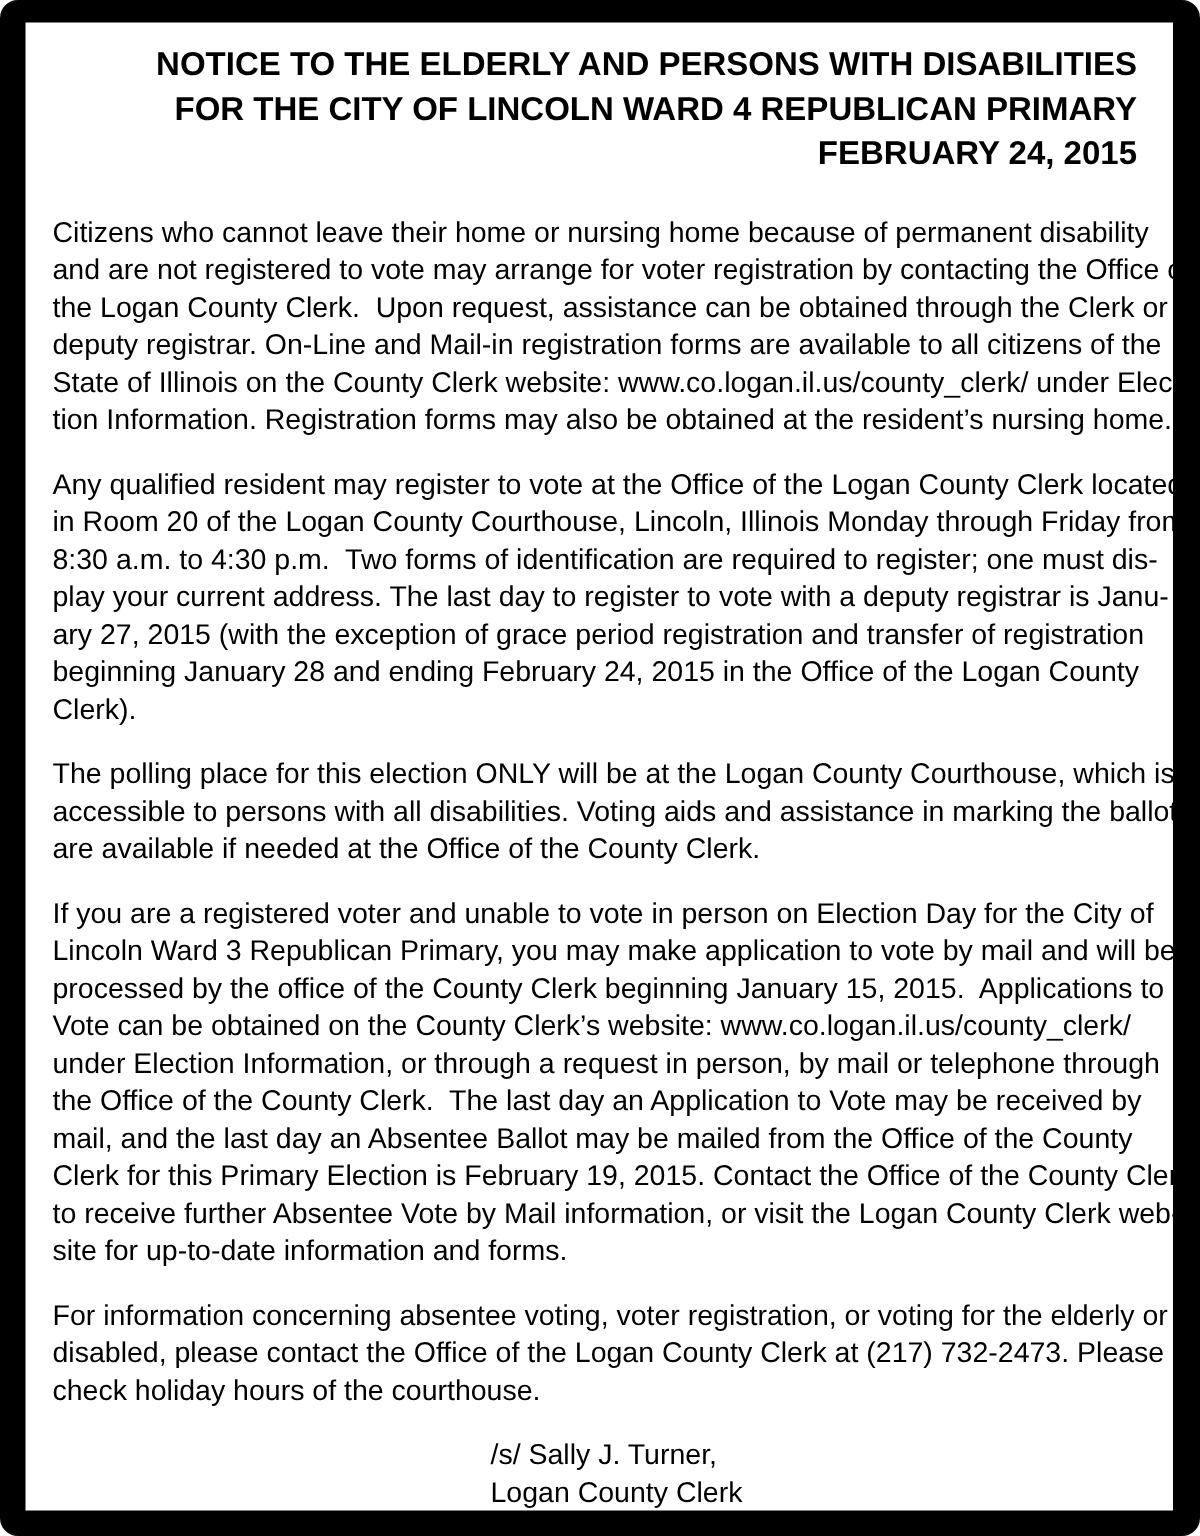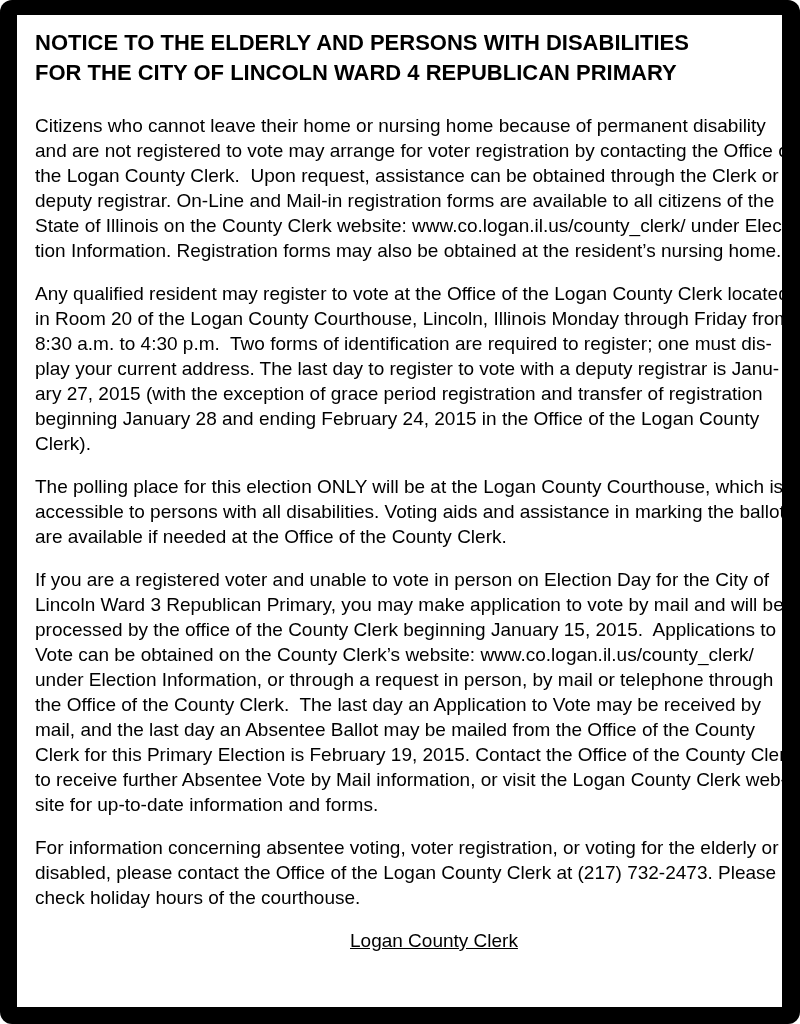--- a/index.html
+++ b/index.html
@@ -22,21 +22,21 @@
     background: #ffffff;
     padding: 13px 24px 0 18px;
     overflow: hidden;
     color: #000000;
   }
   .title {
     font-family: "Liberation Sans", sans-serif;
     font-weight: bold;
     font-size: 22px;
     line-height: 29.5px;
-    text-align: left;
+    text-align: right;
     margin: 0 0 26px 0;
     color: #000000;
   }
   .body-text {
     font-family: "Liberation Sans", sans-serif;
     font-size: 19px;
     line-height: 25px;
     color: #000000;
   }
   .para {
@@ -44,33 +44,32 @@
     white-space: pre;
   }
   .signature {
     margin: 3px 0 0 292px;
     font-family: "Liberation Sans", sans-serif;
     font-size: 19px;
     line-height: 25px;
     color: #000000;
   }
   .sig-line2 {
-    margin-left: 23px;
-    text-decoration: underline;
   }
 </style>
 </head>
 <body>
 
 <div class="frame">
   <div class="paper">
 
     <header class="title">
       <div>NOTICE TO THE ELDERLY AND PERSONS WITH DISABILITIES</div>
       <div>FOR THE CITY OF LINCOLN WARD 4 REPUBLICAN PRIMARY</div>
+      <div>FEBRUARY 24, 2015</div>
     </header>
 
     <main class="body-text">
       <p class="para">Citizens who cannot leave their home or nursing home because of permanent disability
 and are not registered to vote may arrange for voter registration by contacting the Office of
 the Logan County Clerk.  Upon request, assistance can be obtained through the Clerk or
 deputy registrar. On-Line and Mail-in registration forms are available to all citizens of the
 State of Illinois on the County Clerk website: www.co.logan.il.us/county_clerk/ under Elec-
 tion Information. Registration forms may also be obtained at the resident’s nursing home.</p>
       <p class="para">Any qualified resident may register to vote at the Office of the Logan County Clerk located
@@ -92,17 +91,18 @@
 mail, and the last day an Absentee Ballot may be mailed from the Office of the County
 Clerk for this Primary Election is February 19, 2015. Contact the Office of the County Clerk
 to receive further Absentee Vote by Mail information, or visit the Logan County Clerk web-
 site for up-to-date information and forms.</p>
       <p class="para">For information concerning absentee voting, voter registration, or voting for the elderly or
 disabled, please contact the Office of the Logan County Clerk at (217) 732-2473. Please
 check holiday hours of the courthouse.</p>
     </main>
 
     <div class="signature">
+      <div class="sig-line1">/s/ Sally J. Turner,</div>
       <div class="sig-line2">Logan County Clerk</div>
     </div>
 
   </div>
 </div>
 
 </body></html>

